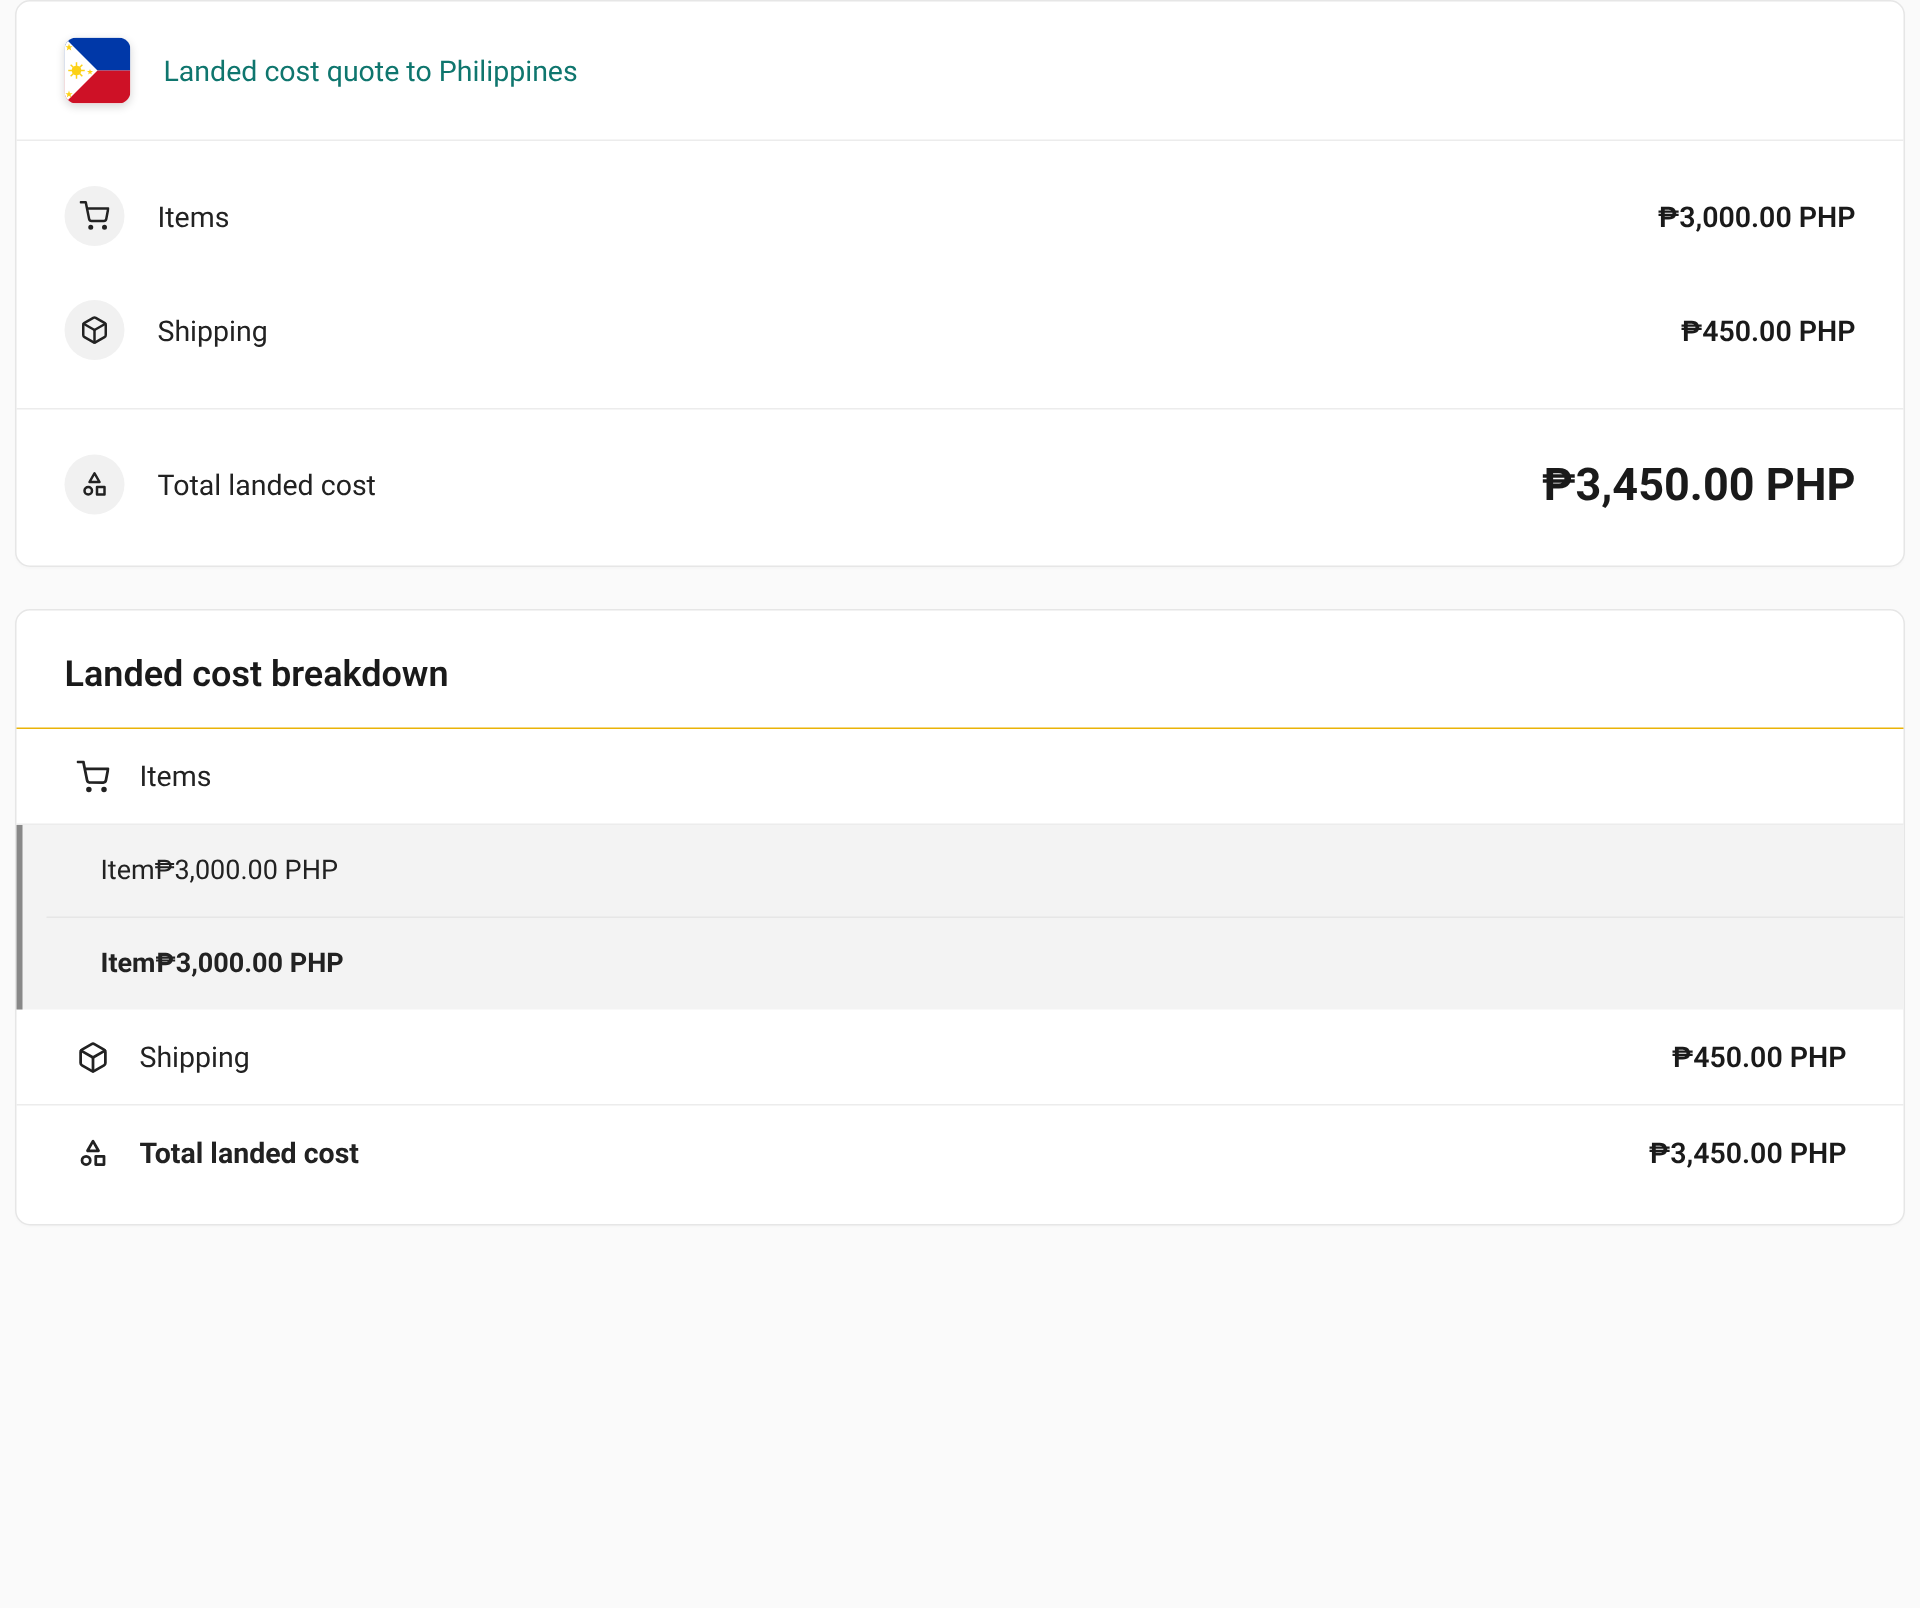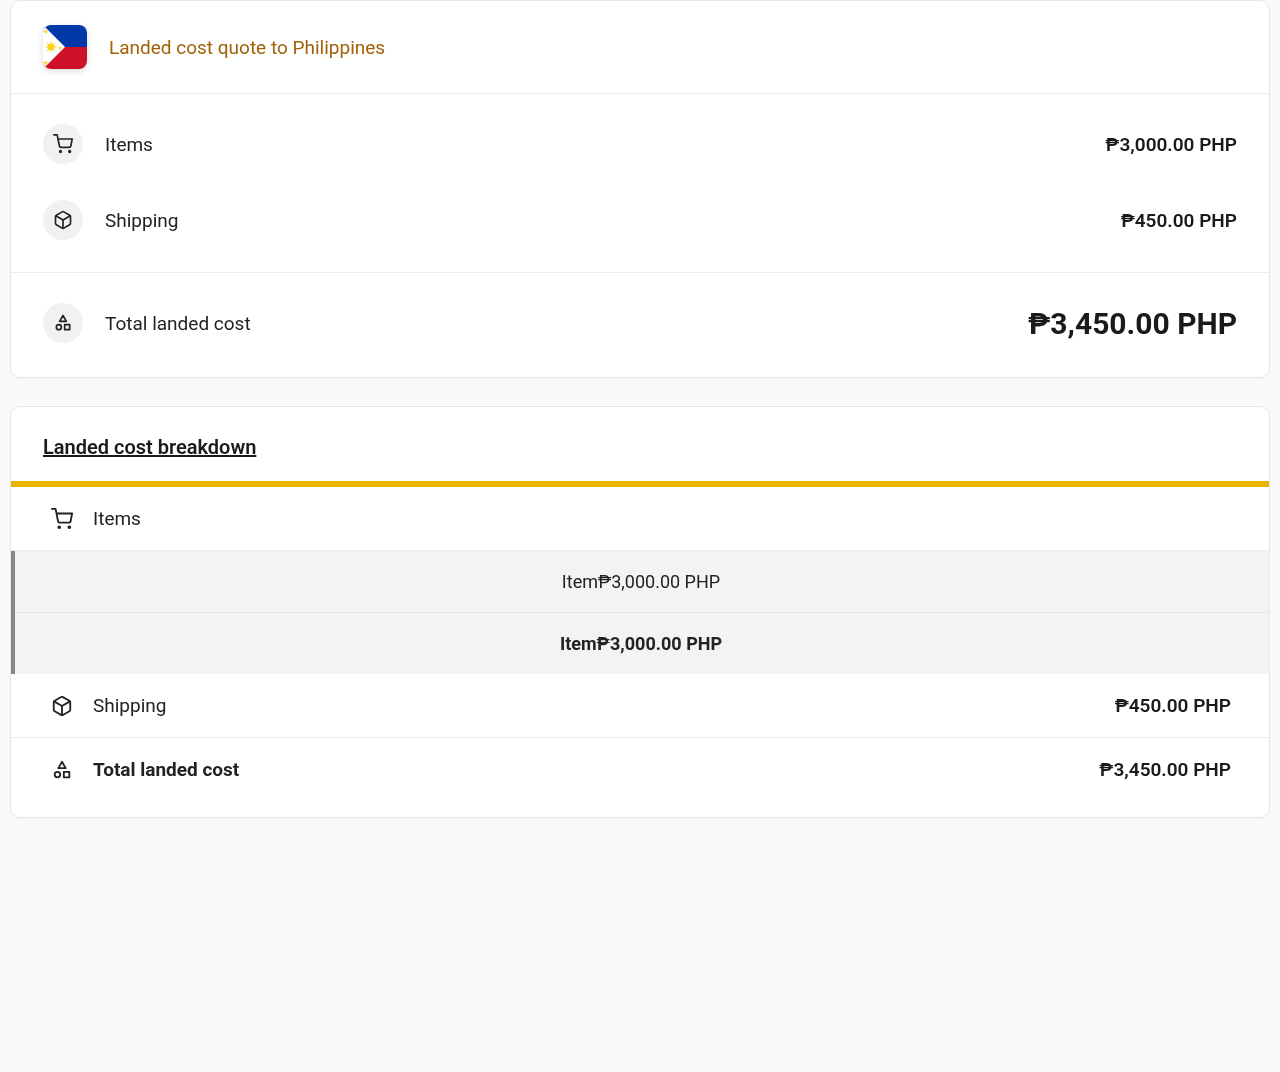--- a/index.html
+++ b/index.html
@@ -28,21 +28,21 @@
     height: 44px;
     border-radius: 8px;
     margin-right: 22px;
     box-shadow: 0 2px 6px rgba(0,0,0,0.15);
     flex-shrink: 0;
     overflow: hidden;
   }
   .flag svg { width: 100%; height: 100%; display: block; }
   .header-title {
     font-size: 19px;
-    color: #a16207;
+    color: #0f766e;
     font-weight: 400;
   }
   .row {
     display: flex;
     align-items: center;
     justify-content: space-between;
     padding: 18px 32px;
   }
   .row-left {
     display: flex;
@@ -79,46 +79,46 @@
     padding: 30px 32px 34px 32px;
   }
   .total-value {
     font-size: 30px;
     font-weight: 700;
     color: #1a1a1a;
   }
 
   
   .breakdown-title {
-    font-size: 20px;
+    font-size: 24px;
     font-weight: 600;
     padding: 28px 32px 22px 32px;
-    border-bottom: 6px solid #eab308;
-    text-decoration: underline;
+    border-bottom: 1px solid #eab308;
   }
   .group-header {
     display: flex;
     align-items: center;
     gap: 20px;
     padding: 20px 40px;
     border-bottom: 1px solid #ececec;
   }
   .group-header .gh-icon { width: 22px; height: 22px; display:flex; align-items:center; justify-content:center; }
   .gh-icon svg { width: 22px; height: 22px; stroke: #222; }
   .group-label { font-size: 19px; color: #222; }
   .sub-table {
     background: #f3f3f3;
     border-left: 4px solid #888;
   }
   .sub-row {
     display: flex;
-    justify-content: center;
+    justify-content: flex-start;
     align-items: center;
     padding: 20px 38px 20px 36px;
     border-bottom: 1px solid #e6e6e6;
+    margin-left: 16px;
   }
   .sub-row:last-child { border-bottom: none; }
   .sub-label { font-size: 18px; color: #222; }
   .sub-value { font-size: 18px; color: #222; }
   .bold { font-weight: 700; }
   .line-row {
     display: flex;
     justify-content: space-between;
     align-items: center;
     padding: 20px 38px 20px 40px;

